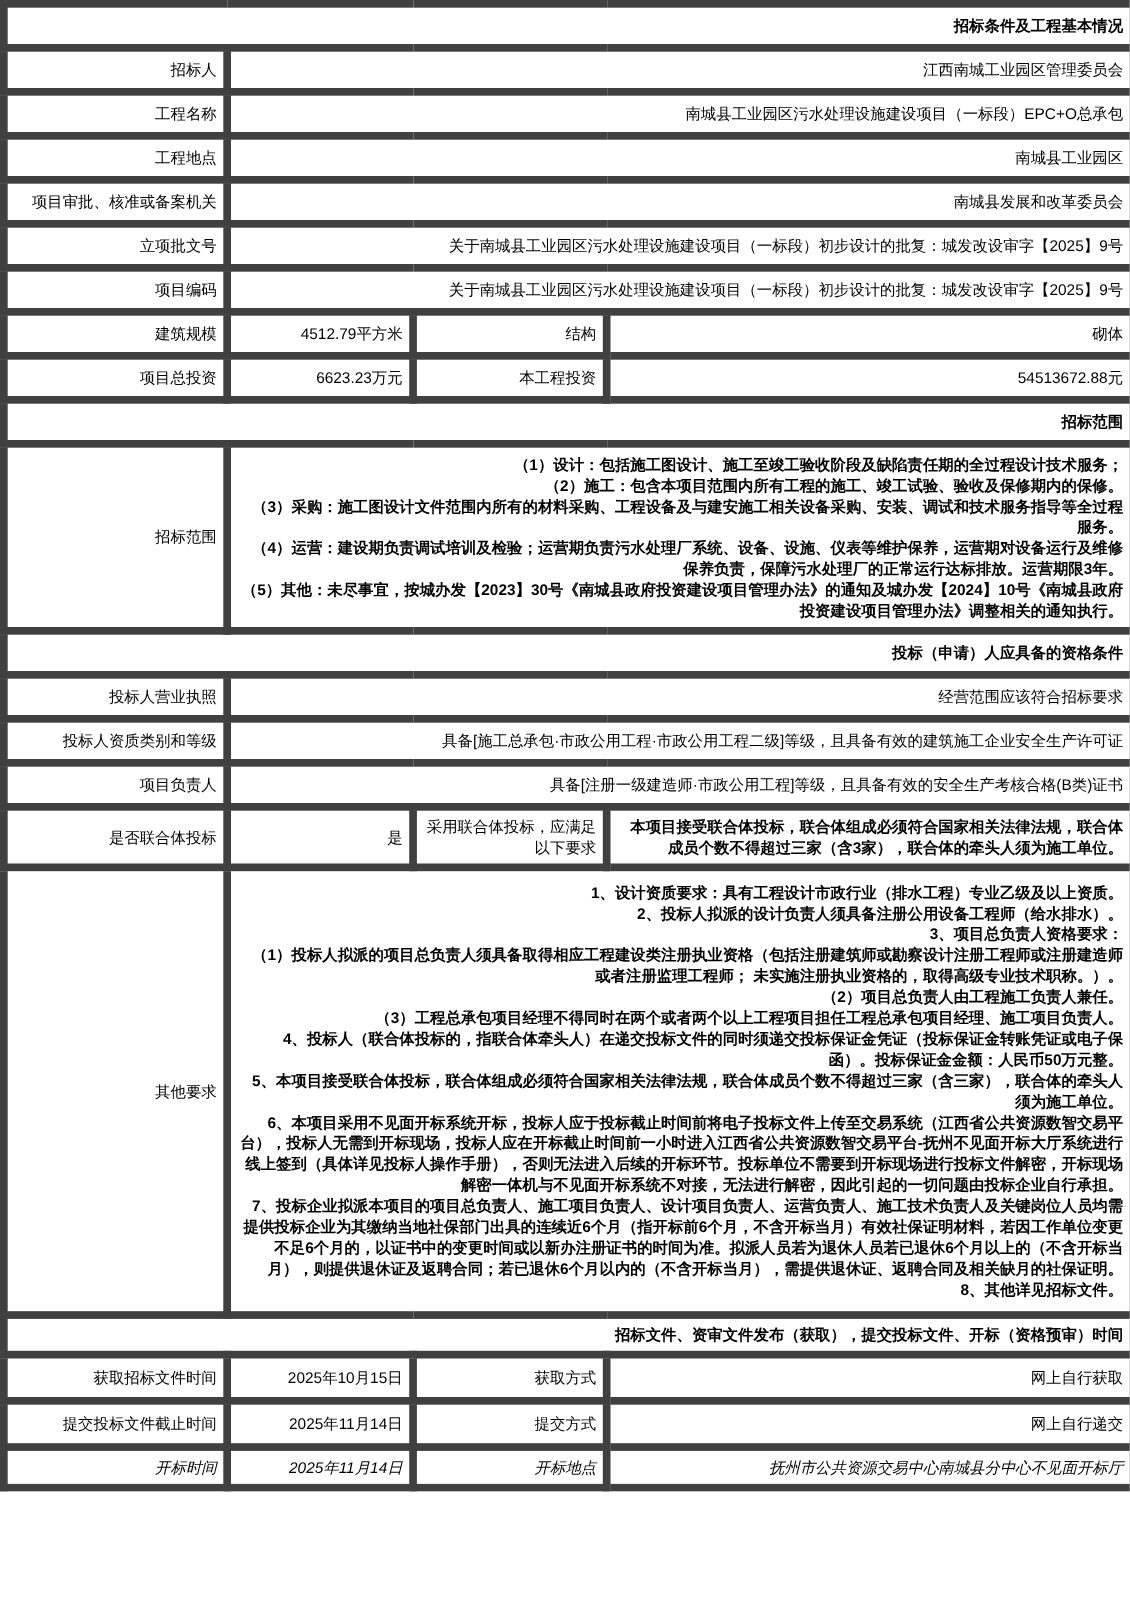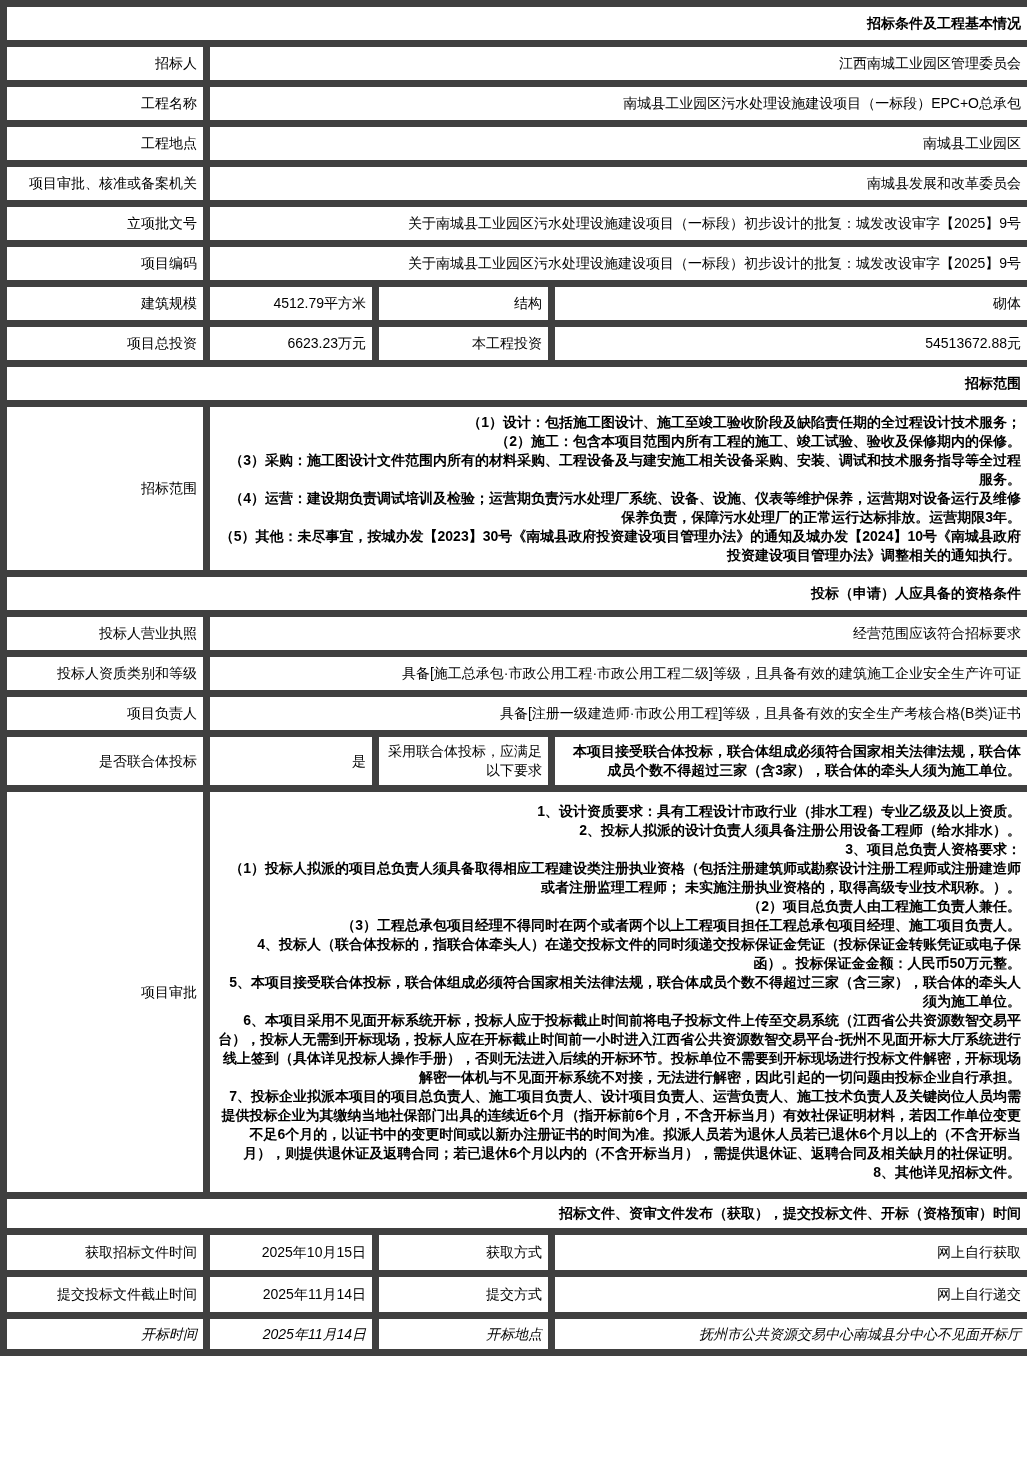--- a/index.html
+++ b/index.html
@@ -154,21 +154,21 @@
 
 
   <tr class="h55">
     <td>是否联合体投标</td>
     <td>是</td>
     <td>采用联合体投标，应满足以下要求</td>
     <td class="consortium-req">本项目接受联合体投标，联合体组成必须符合国家相关法律法规，联合体成员个数不得超过三家（含3家），联合体的牵头人须为施工单位。</td>
   </tr>
 
   <tr class="h407">
-    <td>项目审批</td>
+    <td>其他要求</td>
     <td colspan="3" class="multiline other-content">1、设计资质要求：具有工程设计市政行业（排水工程）专业乙级及以上资质。
 2、投标人拟派的设计负责人须具备注册公用设备工程师（给水排水）。
 3、项目总负责人资格要求：
 （1）投标人拟派的项目总负责人须具备取得相应工程建设类注册执业资格（包括注册建筑师或勘察设计注册工程师或注册建造师或者注册监理工程师； 未实施注册执业资格的，取得高级专业技术职称。）。
 （2）项目总负责人由工程施工负责人兼任。
 （3）工程总承包项目经理不得同时在两个或者两个以上工程项目担任工程总承包项目经理、施工项目负责人。
 4、投标人（联合体投标的，指联合体牵头人）在递交投标文件的同时须递交投标保证金凭证（投标保证金转账凭证或电子保函）。投标保证金金额：人民币50万元整。
 5、本项目接受联合体投标，联合体组成必须符合国家相关法律法规，联合体成员个数不得超过三家（含三家），联合体的牵头人须为施工单位。
 6、本项目采用不见面开标系统开标，投标人应于投标截止时间前将电子投标文件上传至交易系统（江西省公共资源数智交易平台），投标人无需到开标现场，投标人应在开标截止时间前一小时进入江西省公共资源数智交易平台-抚州不见面开标大厅系统进行线上签到（具体详见投标人操作手册），否则无法进入后续的开标环节。投标单位不需要到开标现场进行投标文件解密，开标现场解密一体机与不见面开标系统不对接，无法进行解密，因此引起的一切问题由投标企业自行承担。
 7、投标企业拟派本项目的项目总负责人、施工项目负责人、设计项目负责人、运营负责人、施工技术负责人及关键岗位人员均需提供投标企业为其缴纳当地社保部门出具的连续近6个月（指开标前6个月，不含开标当月）有效社保证明材料，若因工作单位变更不足6个月的，以证书中的变更时间或以新办注册证书的时间为准。拟派人员若为退休人员若已退休6个月以上的（不含开标当月），则提供退休证及返聘合同；若已退休6个月以内的（不含开标当月），需提供退休证、返聘合同及相关缺月的社保证明。

